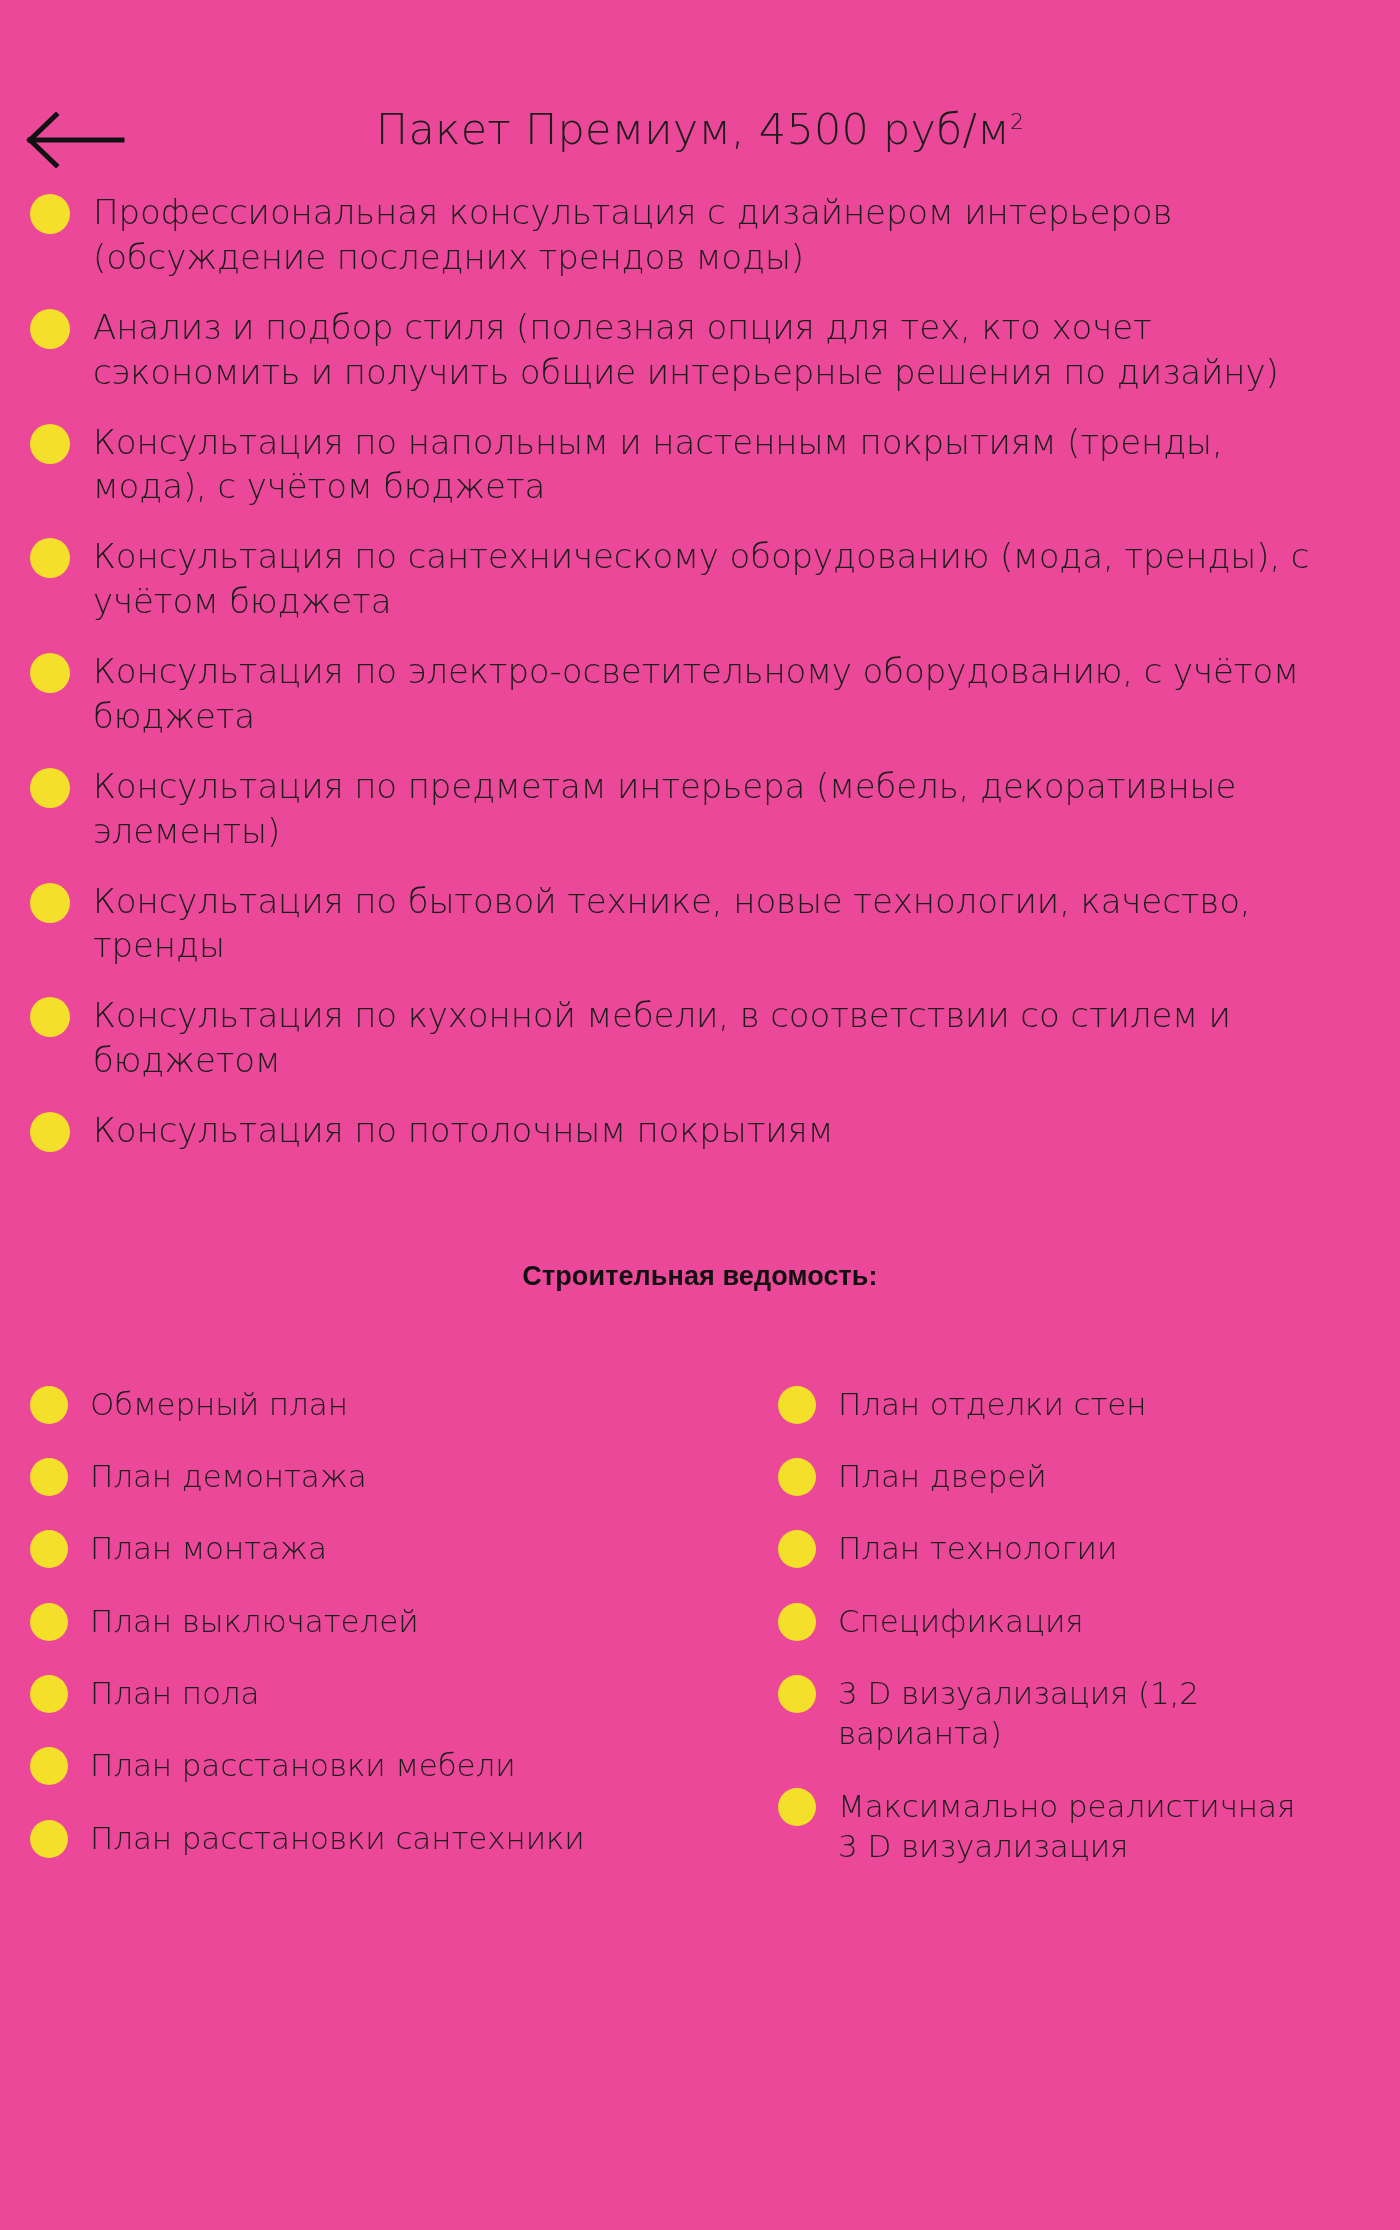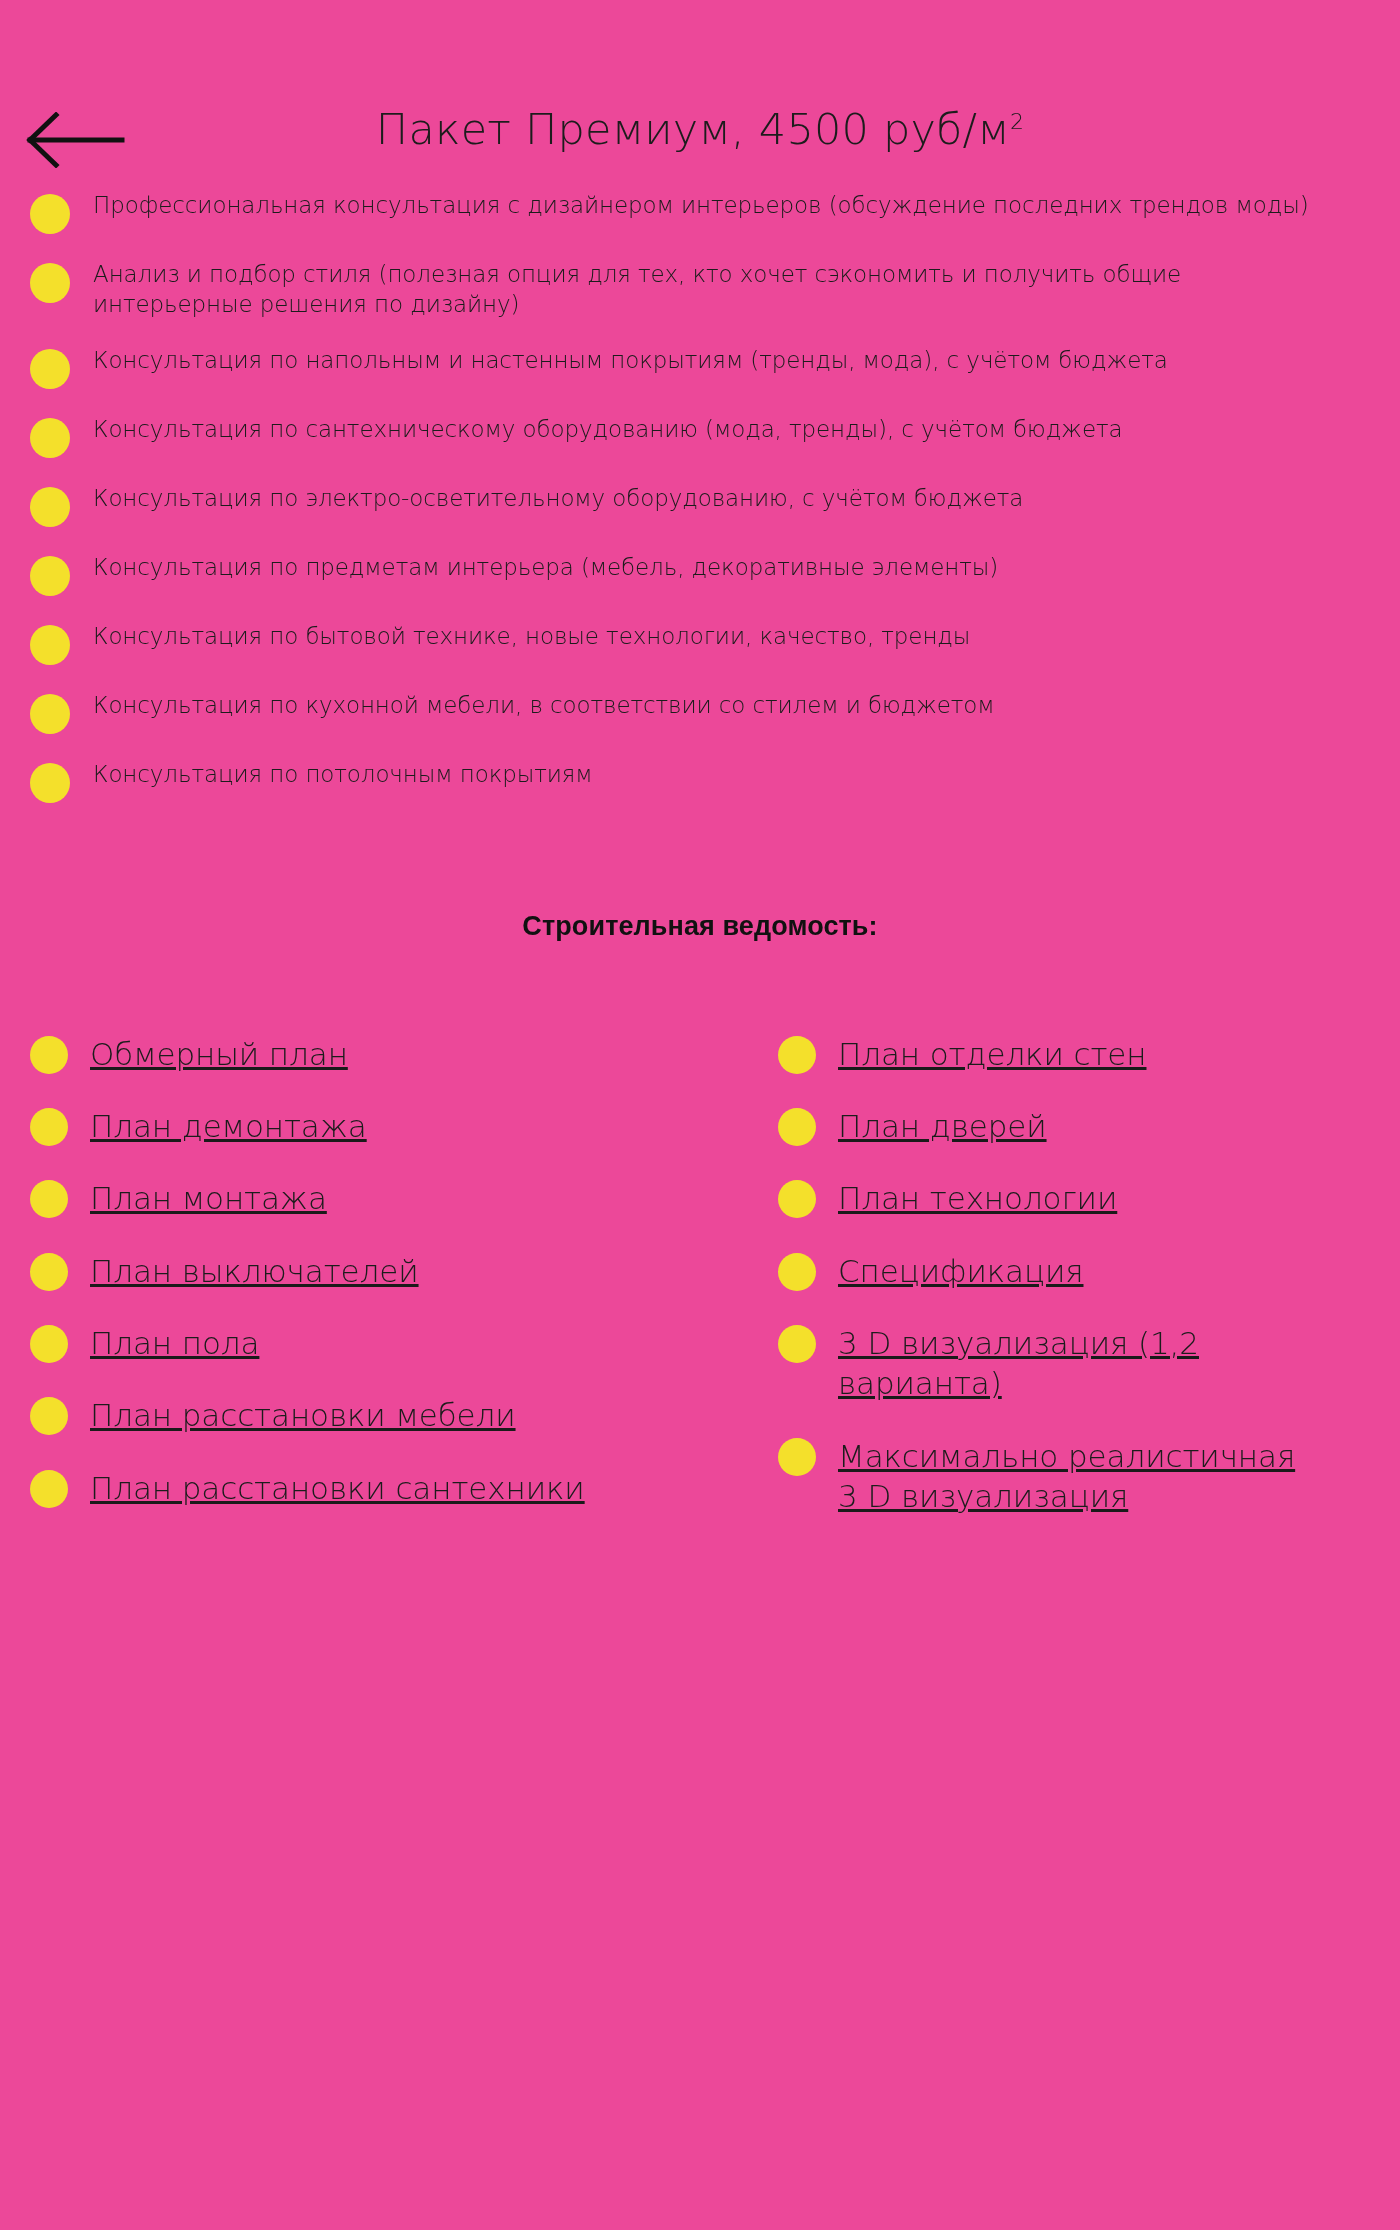--- a/index.html
+++ b/index.html
@@ -76,21 +76,21 @@
   .dot {
     flex: 0 0 auto;
     width: 40px;
     height: 40px;
     border-radius: 50%;
     background: #F4E02B;
     margin-top: 4px;
     margin-right: 23px;
   }
   .feature-text {
-    font-size: 23px;
+    font-size: 34px;
     line-height: 1.32;
     font-weight: 300;
     color: #1c1c1c;
     font-family: "DejaVu Sans", "Liberation Sans", sans-serif;
     letter-spacing: -0.1px;
     max-width: 1245px;
   }
 
   
   .section-heading {
@@ -118,21 +118,20 @@
 
   .plan-list {
     margin: 0;
     padding: 0;
     list-style: none;
   }
   .plan-item {
     display: flex;
     align-items: flex-start;
     margin-bottom: 32px;
-    text-decoration: underline;
   }
   .plan-item .dot {
     width: 38px;
     height: 38px;
     margin-top: 2px;
     margin-right: 22px;
   }
   .plan-text {
     font-size: 31px;
     line-height: 1.3;

